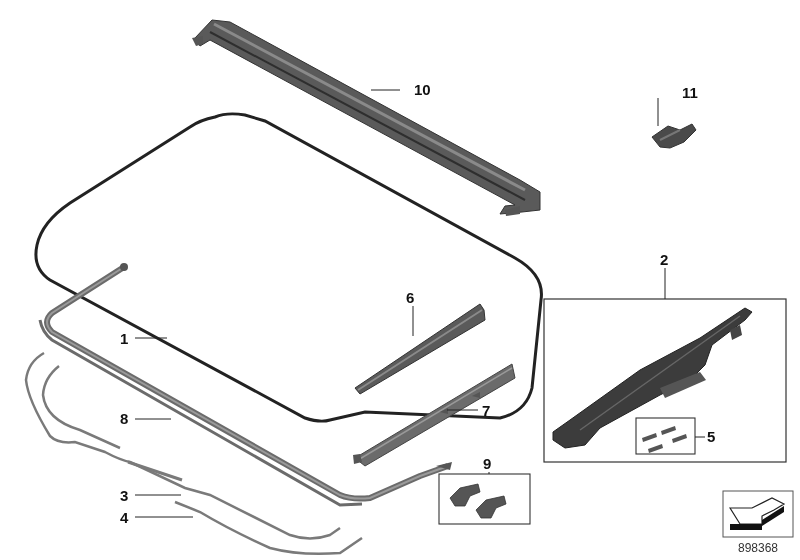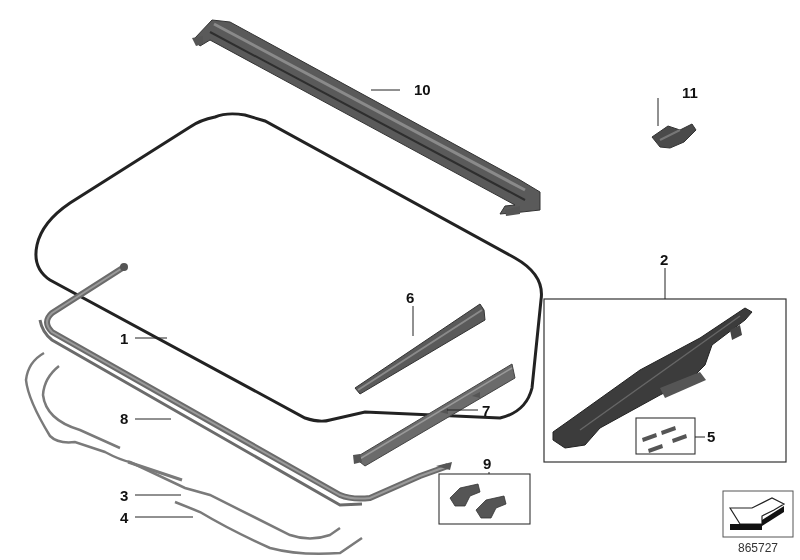--- a/index.html
+++ b/index.html
@@ -109,13 +109,13 @@
 <span class="callout-num" style="left:483px;top:456px;">9</span>
 <span class="callout-num" style="left:386px;top:82px;margin-left:28px;">10</span>
 <span class="callout-num" style="left:654px;top:85px;margin-left:28px;">11</span>
 
 <svg style="position:absolute;left:722px;top:490px;" width="72" height="48" viewBox="0 0 72 48" xmlns="http://www.w3.org/2000/svg">
   <rect x="1" y="1" width="70" height="46" fill="#fff" stroke="#555" stroke-width="1"></rect>
   <path d="M8,18 L18,34 L40,34 L40,26 L52,20 L62,14 L50,8 L30,18 L20,18 Z" fill="#fff" stroke="#222" stroke-width="1.2"></path>
   <path d="M8,34 L40,34 L40,40 L8,40 Z" fill="#111"></path>
   <path d="M40,30 L62,16 L62,22 L40,36 Z" fill="#111"></path>
 </svg>
-<span class="diagram-id">865727</span>
+<span class="diagram-id">898368</span>
 
 </body></html>

